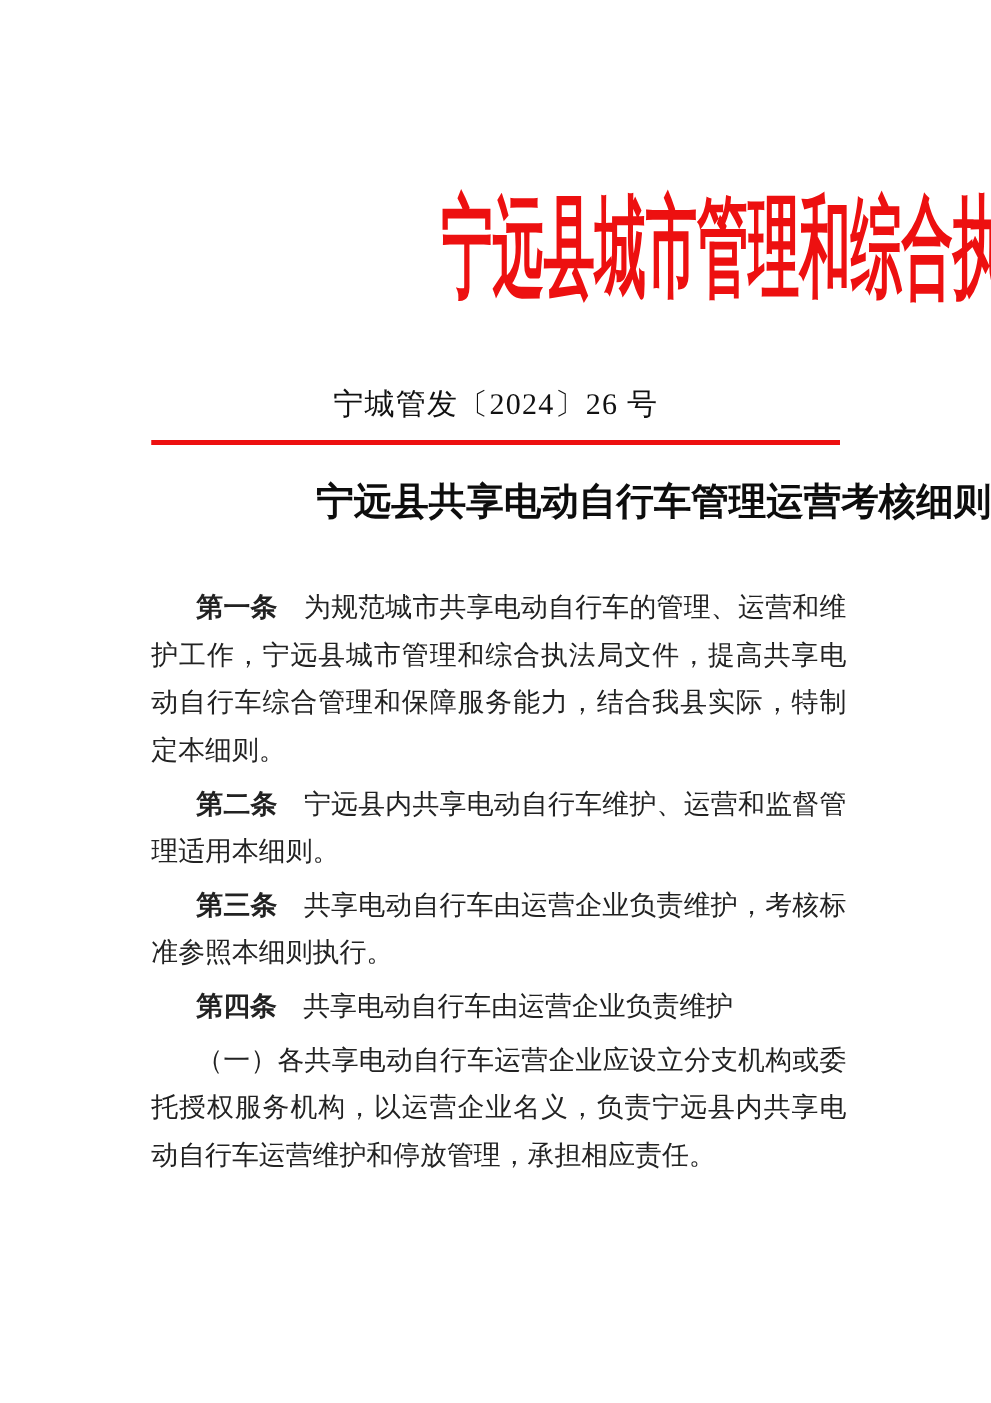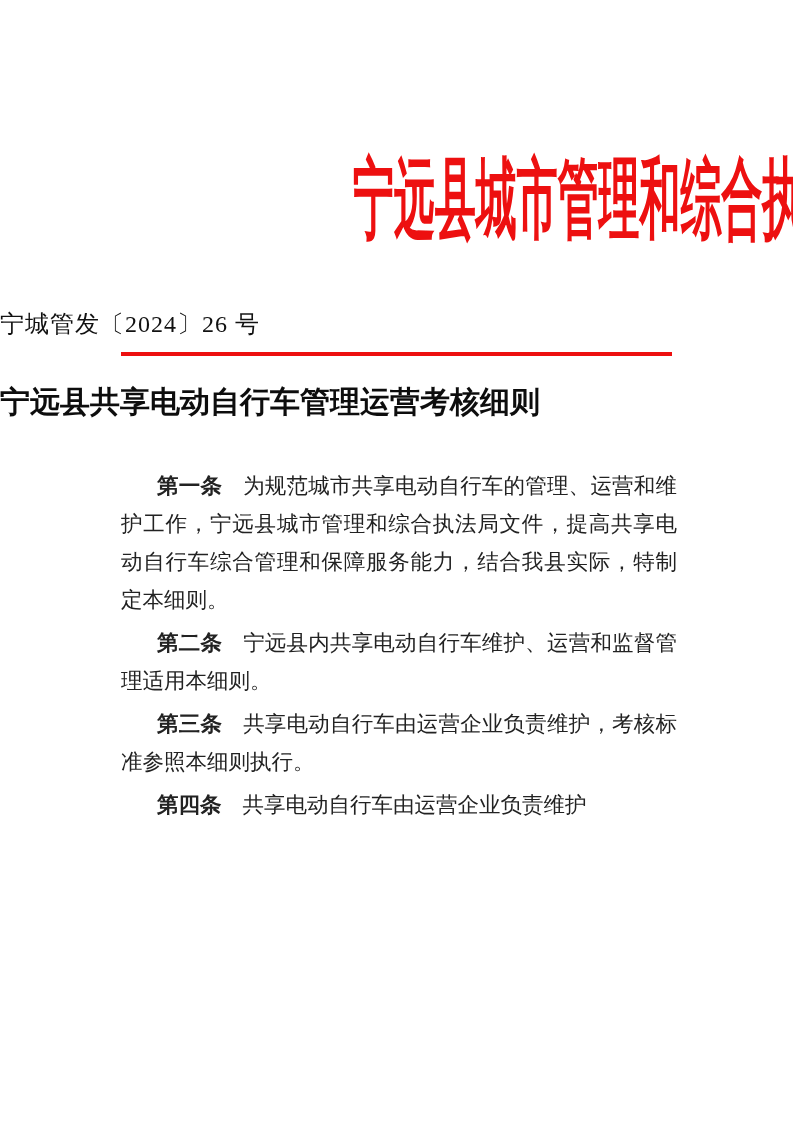--- a/index.html
+++ b/index.html
@@ -33,40 +33,41 @@
     font-weight: bold;
     color: var(--accent, #ed1010);
     transform: scaleX(0.465);
     transform-origin: 50% 50%;
   }
   .doc-number {
     position: absolute;
     top: 309px;
     left: 0;
     width: 793px;
+    text-align: center;
     font-size: 24px;
     line-height: 30px;
     letter-spacing: 1px;
     color: #111111;
   }
   .red-rule {
     position: absolute;
     top: 352px;
     left: 121px;
     width: 551px;
     height: 4px;
     background: var(--accent, #ed1010);
   }
   .doc-title {
     position: absolute;
     top: 380px;
     left: 0;
     width: 793px;
     margin: 0;
-    text-align: left;
+    text-align: right;
     font-size: 30px;
     line-height: 44px;
     font-weight: bold;
     color: #0d0d0d;
   }
   .body {
     position: absolute;
     top: 467px;
     left: 121px;
     width: 556px;
@@ -103,15 +104,16 @@
 
   <div class="red-rule"></div>
 
   <h1 class="doc-title">宁远县共享电动自行车管理运营考核细则</h1>
 
   <div class="body">
     <p><b class="lead">第一条</b><span>为规范城市共享电动自行车的管理、运营和维护工作，宁远县城市管理和综合执法局文件，提高共享电动自行车综合管理和保障服务能力，结合我县实际，特制定本细则。</span></p>
     <p><b class="lead">第二条</b><span>宁远县内共享电动自行车维护、运营和监督管理适用本细则。</span></p>
     <p><b class="lead">第三条</b><span>共享电动自行车由运营企业负责维护，考核标准参照本细则执行。</span></p>
     <p><b class="lead">第四条</b><span>共享电动自行车由运营企业负责维护</span></p>
+    <p><b class="lead"></b><span>（一）各共享电动自行车运营企业应设立分支机构或委托授权服务机构，以运营企业名义，负责宁远县内共享电动自行车运营维护和停放管理，承担相应责任。</span></p>
   </div>
 
 </div>
 
 </body></html>

